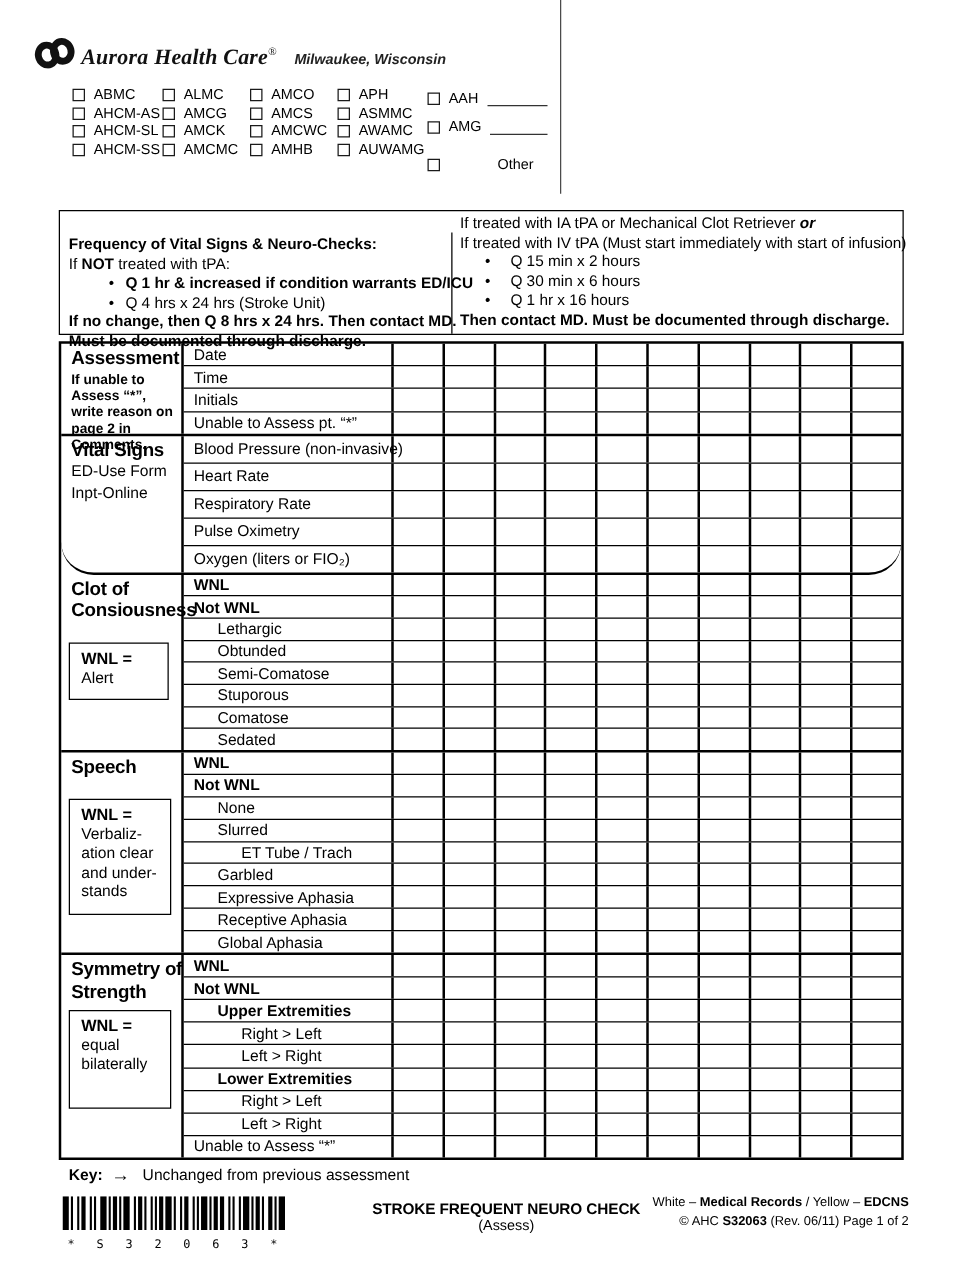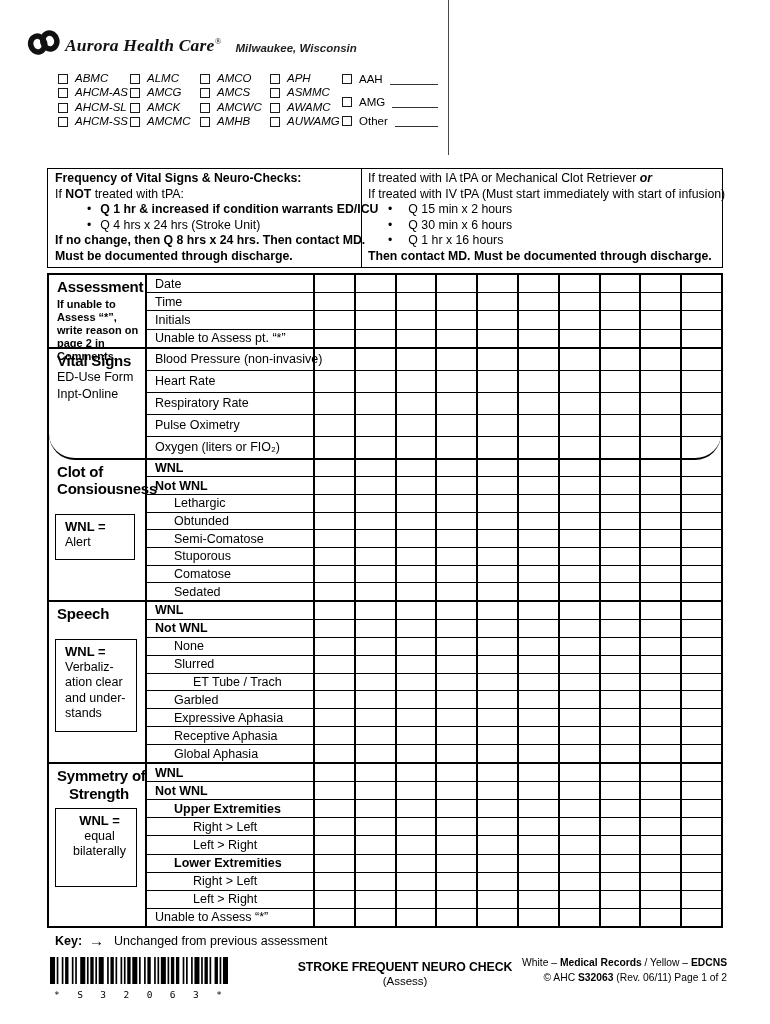--- a/index.html
+++ b/index.html
@@ -9,56 +9,56 @@
   
   #brand{position:absolute;left:27px;top:30px;display:flex;align-items:flex-end;}
   #brand svg{display:block;margin-bottom:1px;}
   #brand-name{font-family:"Liberation Serif",serif;font-style:italic;font-weight:600;
               font-size:17.5px;margin-left:4px;letter-spacing:.2px;color:#111;}
   #brand-reg{font-size:9px;vertical-align:super;font-weight:400;}
   #brand-loc{font-style:italic;font-weight:600;font-size:11.5px;margin:0 0 2px 14px;color:#222;}
 
   #facility{position:absolute;left:58px;top:69px;}
   .fac-col{position:absolute;top:0;}
-  .fac-item{display:flex;align-items:flex-end;height:14.6px;font-style:italic;}
+  .fac-item{display:flex;align-items:center;height:14.6px;}
   .cbx{width:10px;height:10px;border:1.4px solid #1a1a1a;background:#fff;flex:0 0 auto;
        margin-right:7px;box-sizing:border-box;}
   .fac-label{font-size:11.5px;white-space:nowrap;}
   .fac-writein{position:absolute;width:96px;}
   .wi-item{position:absolute;left:0;display:flex;align-items:flex-end;width:96px;height:14px;}
   .wi-item .cbx{margin-bottom:1px;}
   .wi-item .fac-label{margin-bottom:0;}
   .blank-line{flex:1;border-bottom:1.2px solid #333;height:11px;margin-left:7px;}
 
   #header-divider{position:absolute;left:448px;top:0;width:1.2px;height:155px;background:#4a4a4a;}
 
   
   #instructions{position:absolute;left:47px;top:168px;width:676px;height:100px;
                 border:1.8px solid #000;box-sizing:border-box;display:flex;}
-  #inst-left{width:314px;flex:0 0 auto;border-right:1.8px solid #000;padding:2px 3px 0 7px;box-sizing:border-box;}
+  #inst-left{width:314px;flex:0 0 auto;border-right:1.8px solid #000;padding:2px 3px 0 7px;box-sizing:border-box;margin-top:17px;}
   #inst-right{flex:1;padding:2px 3px 0 6px;}
   .iline{font-size:12.3px;line-height:15.6px;white-space:nowrap;}
   .iline .b{font-weight:bold;}
   .iline .i{font-style:italic;}
   .iline.bullet{display:flex;}
   #inst-left .iline.bullet{padding-left:32px;}
   #inst-left .iline.bullet .bul{margin-right:9px;}
   #inst-right .iline.bullet{padding-left:20px;}
   #inst-right .iline.bullet .bul{margin-right:16px;}
 
   
   #neuro-table{position:absolute;left:47px;top:273px;width:676px;height:655px;
                border:2px solid #000;box-sizing:border-box;display:flex;flex-direction:column;}
   .section{display:flex;min-height:0;}
   .section:not(:last-child){border-bottom:2px solid #000;}
   .sec-assessment{flex:73 1 0;}
   .sec-vital-signs{flex:111 1 0;border-radius:26px;}
   .sec-level-of-consciousness{flex:143 1 0;}
   .sec-speech{flex:163 1 0;}
-  .sec-symmetry-of-strength{flex:165 1 0;text-align:center;}
+  .sec-symmetry-of-strength{flex:165 1 0;}
 
   .sec-label{width:98px;flex:0 0 auto;border-right:2px solid #000;box-sizing:border-box;
              padding:3px 4px 0 8px;position:relative;}
   .sec-title{font-weight:bold;font-size:15px;line-height:17.5px;letter-spacing:-.2px;white-space:nowrap;}
   .sec-note{font-weight:bold;font-size:11px;line-height:13.2px;margin-top:2px;}
   .sec-sub{font-size:12.5px;line-height:16.5px;}
   .sec-sub:first-of-type{margin-top:4px;}
 
   .wnl-box{position:absolute;left:6px;width:80px;border:1.5px solid #000;box-sizing:border-box;
            padding:4px 2px 2px 9px;font-size:12.5px;line-height:15.2px;background:#fff;}
@@ -185,21 +185,21 @@
         <div class="wi-item" style="top: 2px;">
           <span class="cbx"></span>
           <span class="fac-label">AAH</span>
           <span class="blank-line"></span>
         </div>
         <div class="wi-item" style="top: 25px;">
           <span class="cbx"></span>
           <span class="fac-label">AMG</span>
           <span class="blank-line"></span>
         </div>
-        <div class="wi-item" style="top: 44px;">
+        <div class="wi-item" style="top: 55px; gap: 39px;">
           <span class="cbx"></span>
           <span class="fac-label">Other</span>
           <span class="blank-line"></span>
         </div>
       </div>
     </div>
   <div id="header-divider"></div>
 
   <div id="instructions">
     <div id="inst-left">

